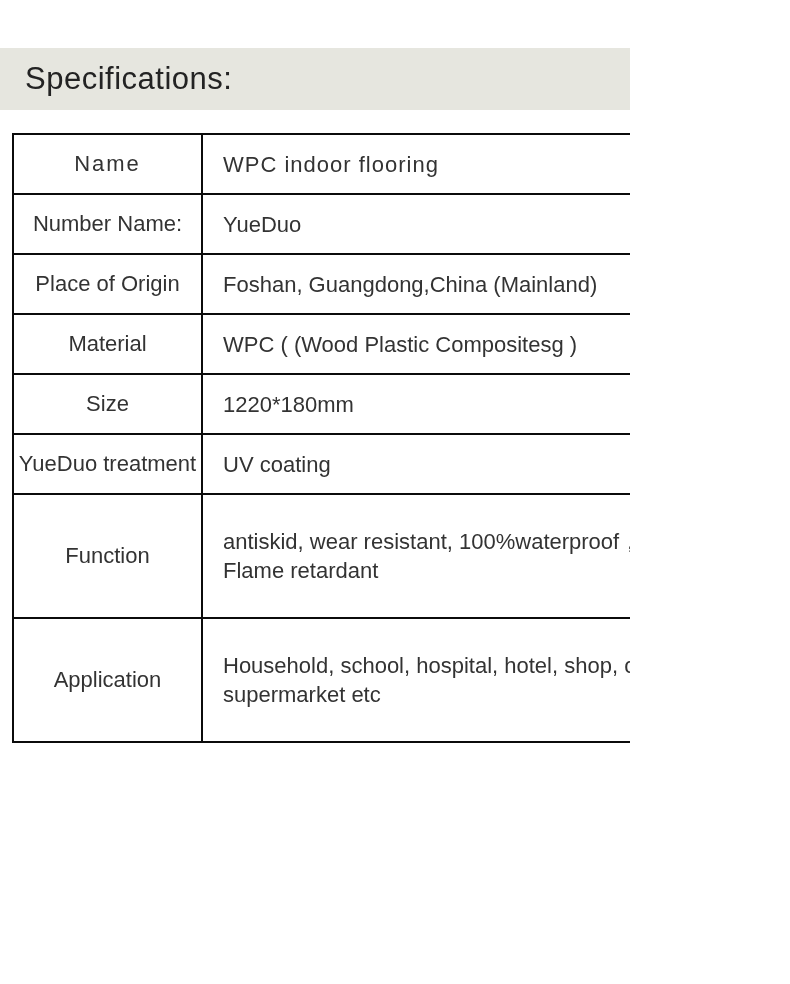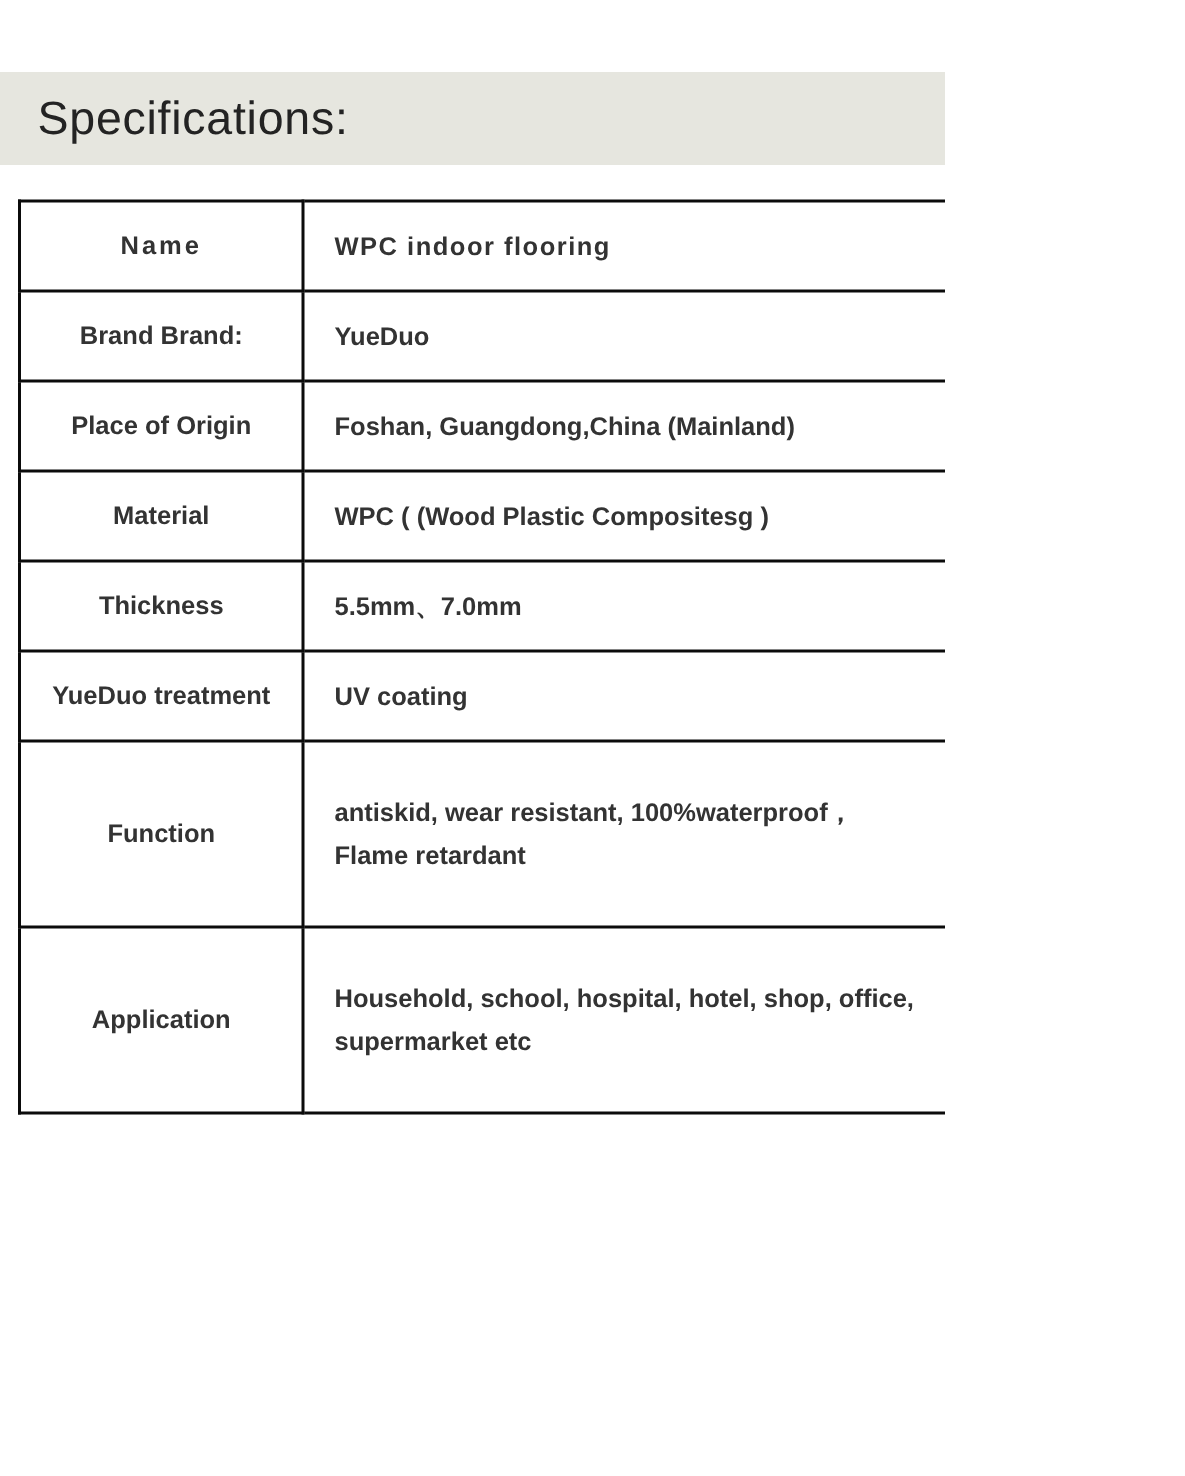--- a/index.html
+++ b/index.html
@@ -31,24 +31,23 @@
     font-weight: 400;
   }
   table.spec-table {
     border-collapse: collapse;
     table-layout: fixed;
     width: 766px;
     margin: 23px 12px 0 12px;
   }
   table.spec-table td {
     border: 2px solid #0b0b0b;
-    font-size: 17px;
+    font-size: 22px;
     color: #333333;
     vertical-align: middle;
-    font-weight: bold;
   }
   td.label-cell {
     width: 189px;
     text-align: center;
     padding: 0 4px;
   }
   td.value-cell {
     padding-left: 20px;
     padding-right: 12px;
     white-space: pre-line;
@@ -68,34 +67,34 @@
     <span class="page-title">Specifications:</span>
   </div>
 
   <table class="spec-table">
     <tbody>
       <tr class="row-normal row-first">
         <td class="label-cell">Name</td>
         <td class="value-cell">WPC indoor flooring</td>
       </tr>
       <tr class="row-normal">
-        <td class="label-cell">Brand Brand:</td>
+        <td class="label-cell">Number Name:</td>
         <td class="value-cell">YueDuo</td>
       </tr>
       <tr class="row-normal">
         <td class="label-cell">Place of Origin</td>
         <td class="value-cell">Foshan, Guangdong,China (Mainland)</td>
       </tr>
       <tr class="row-normal">
         <td class="label-cell">Material</td>
         <td class="value-cell">WPC ( (Wood Plastic Compositesg )</td>
       </tr>
       <tr class="row-normal">
-        <td class="label-cell">Thickness</td>
-        <td class="value-cell">5.5mm、7.0mm</td>
+        <td class="label-cell">Size</td>
+        <td class="value-cell">1220*180mm</td>
       </tr>
       <tr class="row-normal">
         <td class="label-cell">YueDuo treatment</td>
         <td class="value-cell">UV coating</td>
       </tr>
       <tr class="row-tall">
         <td class="label-cell">Function</td>
         <td class="value-cell">antiskid, wear resistant, 100%waterproof，
 Flame retardant</td>
       </tr>

